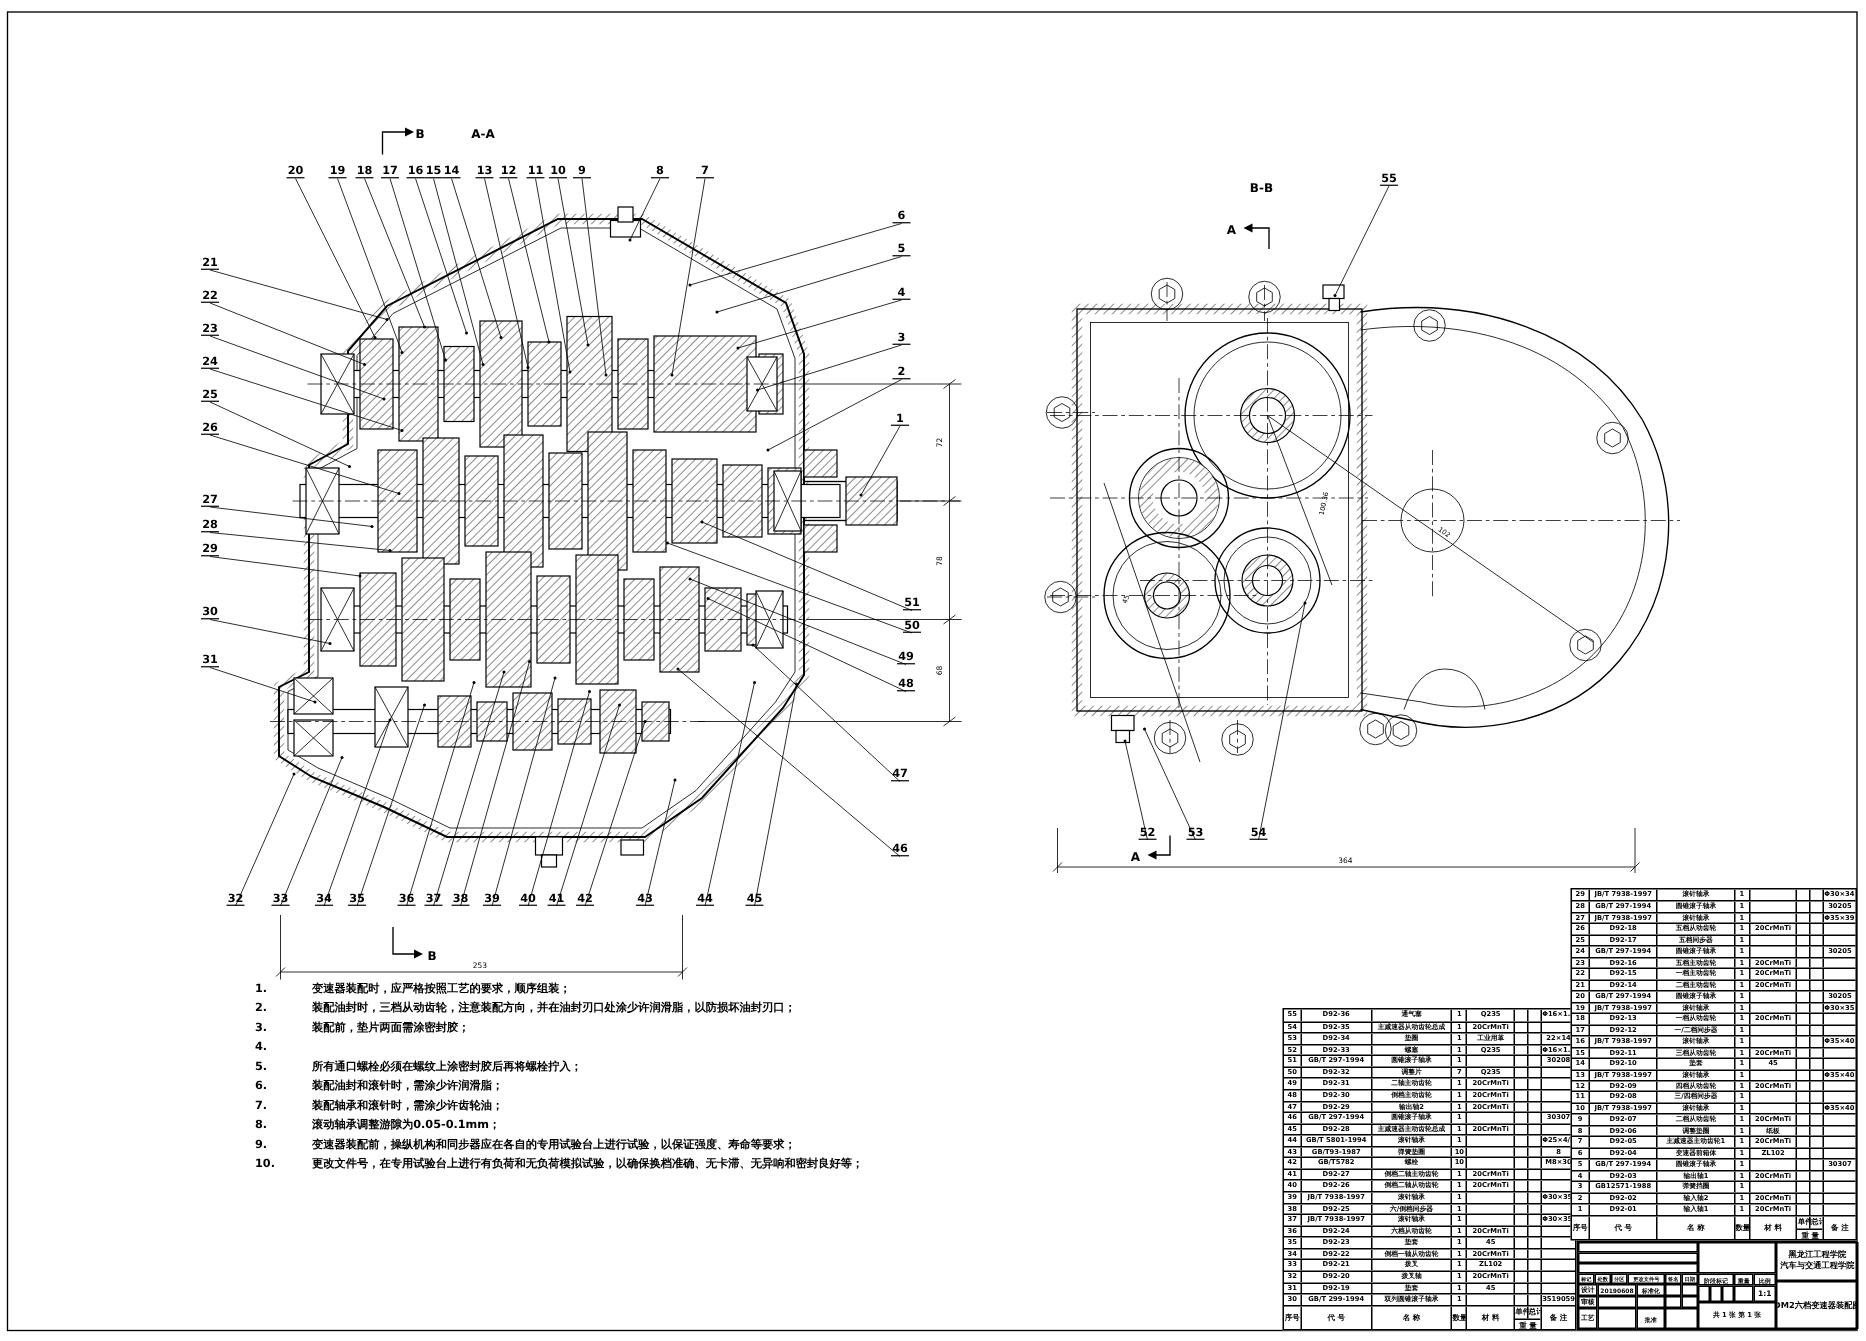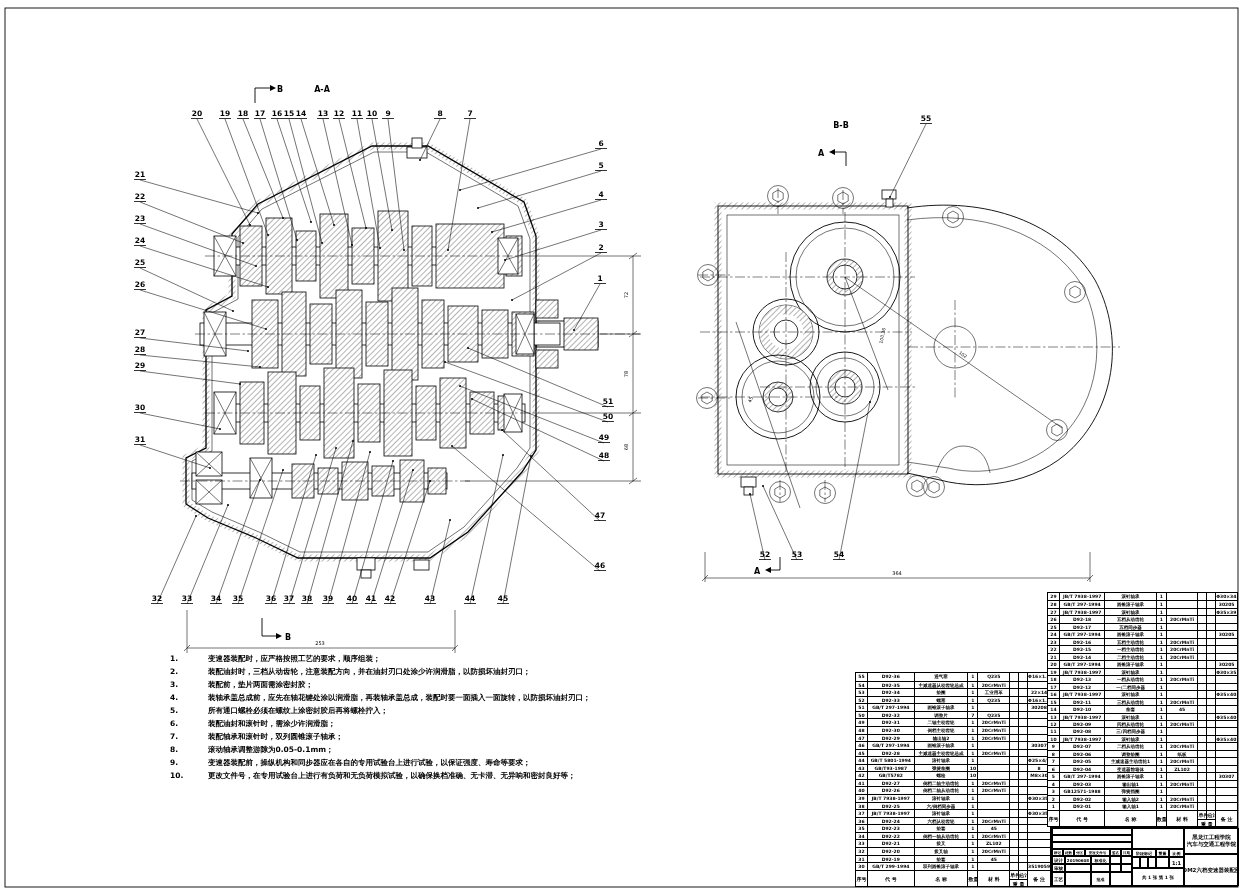--- a/index.html
+++ b/index.html
@@ -496,33 +496,32 @@
         <div class="tr-item">
           <div class="tr-num">2.</div>
           <div>装配油封时，三档从动齿轮，注意装配方向，并在油封刃口处涂少许润滑脂，以防损坏油封刃口；</div>
         </div>
         <div class="tr-item">
           <div class="tr-num">3.</div>
           <div>装配前，垫片两面需涂密封胶；</div>
         </div>
         <div class="tr-item">
           <div class="tr-num">4.</div>
-          <div>装轴承盖总成前，应先在轴花键处涂以润滑脂，再装轴承盖总成，装配时要一面插入一面旋转，以防损坏油封刃口；</div>
         </div>
         <div class="tr-item">
           <div class="tr-num">5.</div>
           <div>所有通口螺栓必须在螺纹上涂密封胶后再将螺栓拧入；</div>
         </div>
         <div class="tr-item">
           <div class="tr-num">6.</div>
           <div>装配油封和滚针时，需涂少许润滑脂；</div>
         </div>
         <div class="tr-item">
           <div class="tr-num">7.</div>
-          <div>装配轴承和滚针时，双列圆锥滚子轴承；</div>
+          <div>装配轴承和滚针时，需涂少许齿轮油；</div>
         </div>
         <div class="tr-item">
           <div class="tr-num">8.</div>
           <div>滚动轴承调整游隙为0.05-0.1mm；</div>
         </div>
         <div class="tr-item">
           <div class="tr-num">9.</div>
           <div>变速器装配前，操纵机构和同步器应在各自的专用试验台上进行试验，以保证强度、寿命等要求；</div>
         </div>
         <div class="tr-item">

